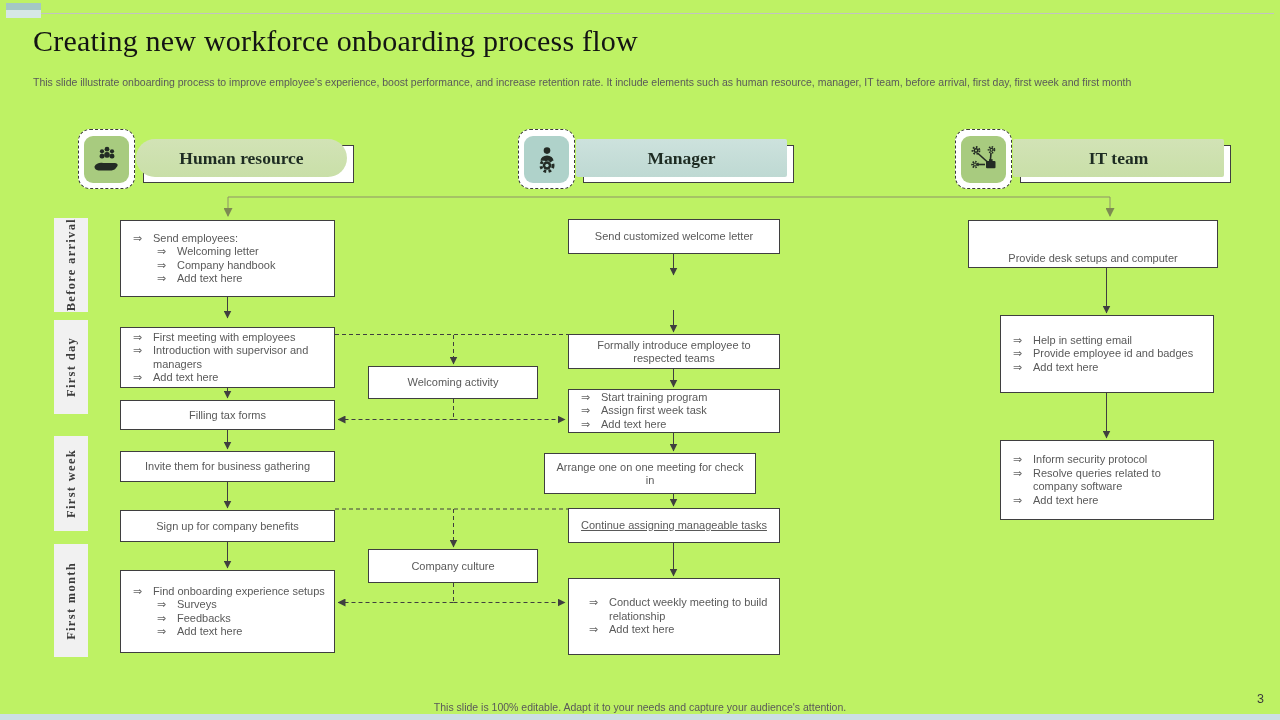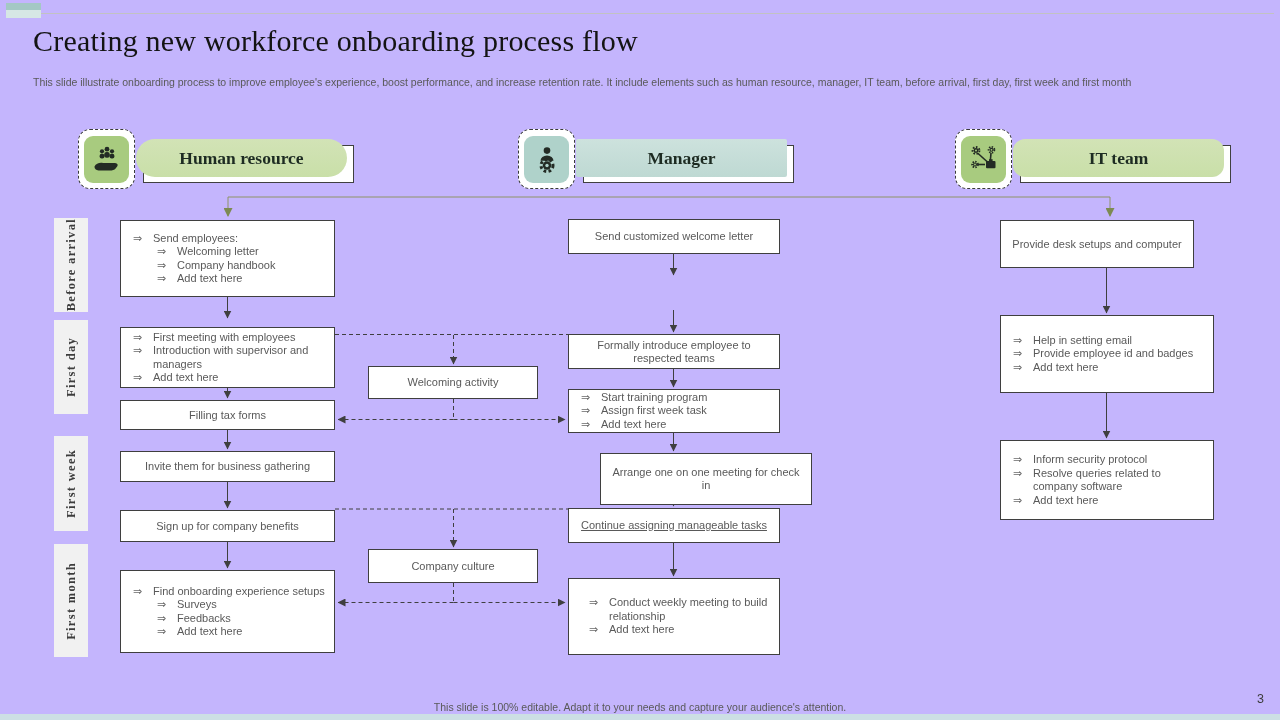--- a/index.html
+++ b/index.html
@@ -1,16 +1,16 @@
 <!DOCTYPE html>
 <html><head>
 <meta charset="utf-8">
 <style>
   html,body{margin:0;padding:0;background:#e9e9e9;}
-  .slide{position:relative;width:1280px;height:720px;background:#c4b5fd;overflow:hidden;
+  .slide{position:relative;width:1280px;height:720px;background:#bef264;overflow:hidden;
          font-family:"Liberation Sans",sans-serif;}
   
   .deco-sq1{position:absolute;left:6px;top:3px;width:35px;height:7px;background:#a4c8c4;}
   .deco-sq2{position:absolute;left:6px;top:10px;width:35px;height:8px;background:#d6e7e5;}
   .deco-rule{position:absolute;left:41px;top:13px;width:1233px;height:0;border-top:1px solid #c2c2c2;}
   
   .title{position:absolute;left:33px;top:24px;width:1000px;margin:0;
          font-family:"Liberation Serif",serif;font-weight:400;font-size:30px;color:#141414;letter-spacing:.2px;}
   .subtitle{position:absolute;left:33px;top:76px;width:1180px;margin:0;
             font-size:10.5px;color:#595959;}
@@ -139,21 +139,21 @@
         <g transform="translate(16,22.5)">
           <circle r="6" fill="none" stroke="#232b24" stroke-width="3" stroke-dasharray="2.6 2.4"></circle>
           <circle r="4.2" fill="#232b24"></circle>
           <circle r="1.7" fill="#afd2ca"></circle>
         </g>
       </svg>
     </div>
   </div>
 
   <div class="bar-back" style="left:1020px;top:145px;"></div>
-  <div class="bar green" style="left:1013px;top:139px;border-radius:12px;">
+  <div class="bar green" style="left:1013px;top:139px;">
     <span>IT team</span>
   </div>
   <div class="badge" style="left:955px;top:129px;">
     <div class="iconbox green">
       <svg viewBox="0 0 32 32" width="32" height="32">
         <g stroke="#232b24" stroke-width="1.6" fill="none">
           <path d="M9.5 10 L19.5 19"></path>
             <path d="M23 10 L22.3 18"></path>
             <path d="M10 21.5 L17 21.5"></path>
         </g>
@@ -276,38 +276,38 @@
       </div>
     <div class="bl">
         <span class="g">⇒</span>
         <span class="t">Assign first week task</span>
       </div>
     <div class="bl">
         <span class="g">⇒</span>
         <span class="t">Add text here</span>
       </div>
   </div>
-  <div class="node center" style="left:600px;top:453px;width:212px;height:52px;text-align:center;">
+  <div class="node center" style="left:544px;top:453px;width:212px;height:41px;text-align:center;">
     <span>Arrange one on one meeting for check in</span>
   </div>
   <div class="node center" style="left:568px;top:508px;width:212px;height:35px;text-decoration:underline;">
     <span>Continue assigning manageable tasks</span>
   </div>
   <div class="node bullets" style="left:568px;top:578px;width:212px;height:77px;padding-left:20px;">
     <div class="bl">
         <span class="g">⇒</span>
         <span class="t">Conduct weekly meeting to build relationship</span>
       </div>
     <div class="bl">
         <span class="g">⇒</span>
         <span class="t">Add text here</span>
       </div>
   </div>
 
-  <div class="node center" style="left:1000px;top:220px;width:194px;height:48px;">
+  <div class="node center" style="left:968px;top:220px;width:250px;height:48px;align-items:flex-end;">
     <span>Provide desk setups and computer</span>
   </div>
   <div class="node bullets" style="left:1000px;top:315px;width:214px;height:78px;">
     <div class="bl">
         <span class="g">⇒</span>
         <span class="t">Help in setting email</span>
       </div>
     <div class="bl">
         <span class="g">⇒</span>
         <span class="t">Provide employee id and badges</span>

